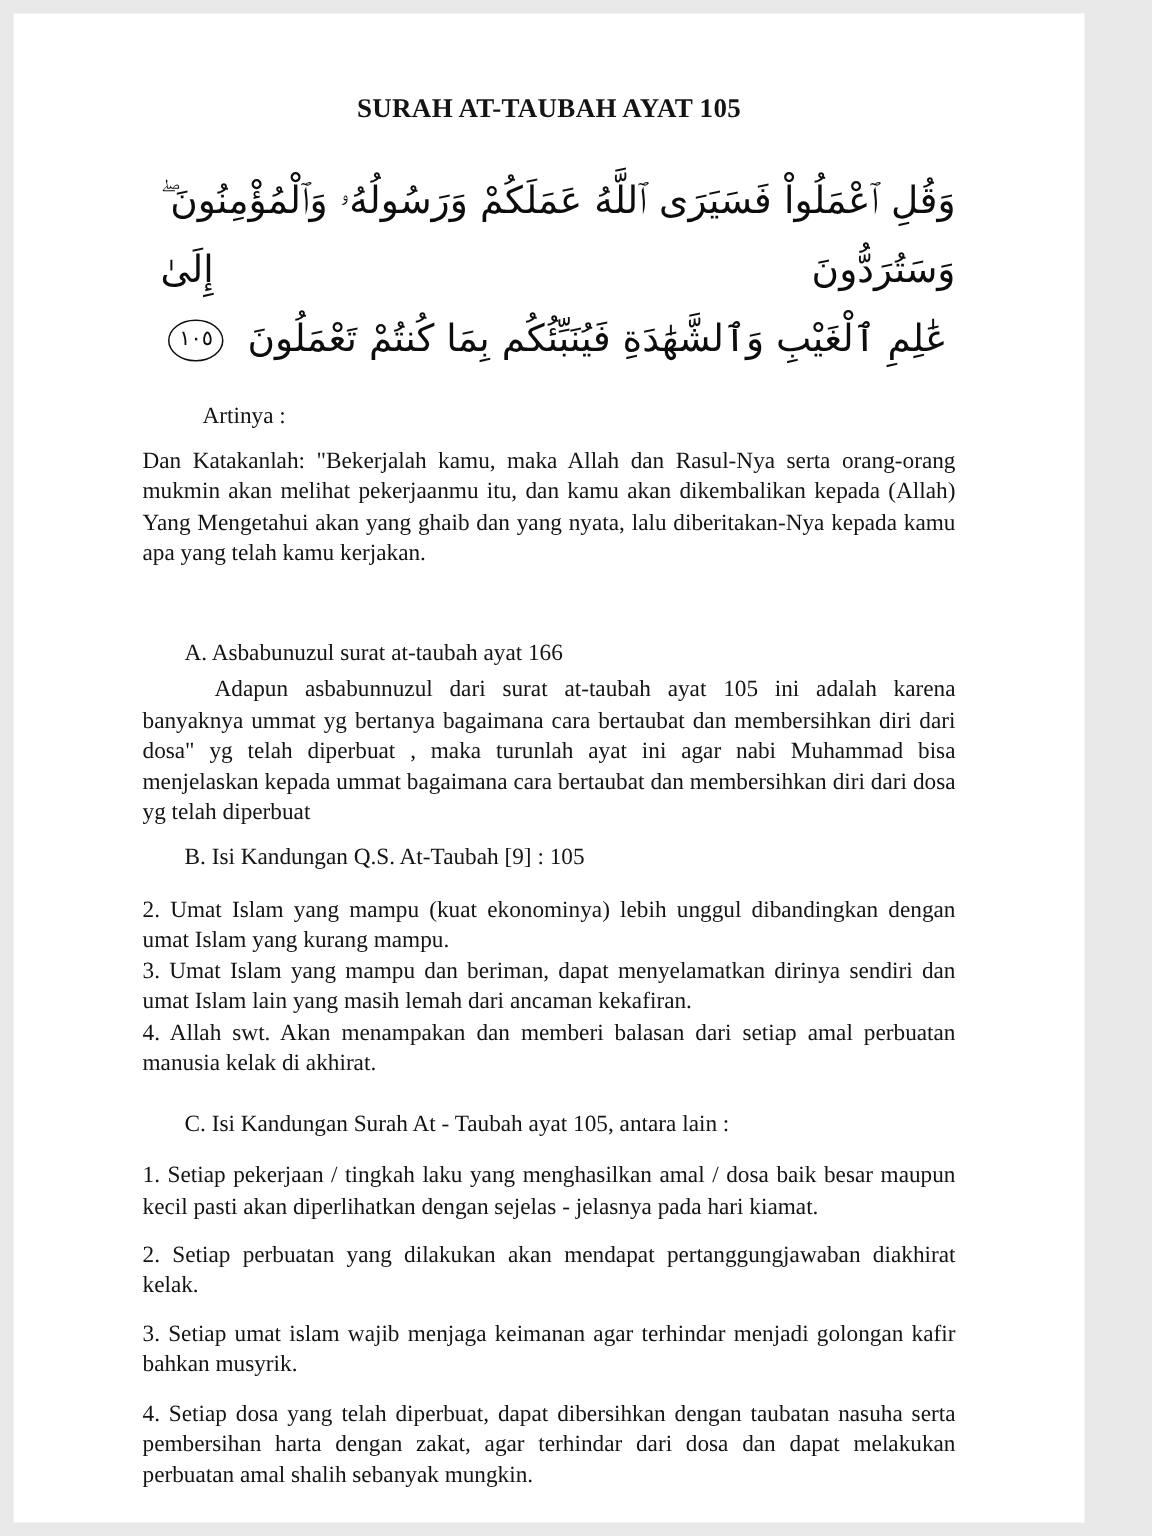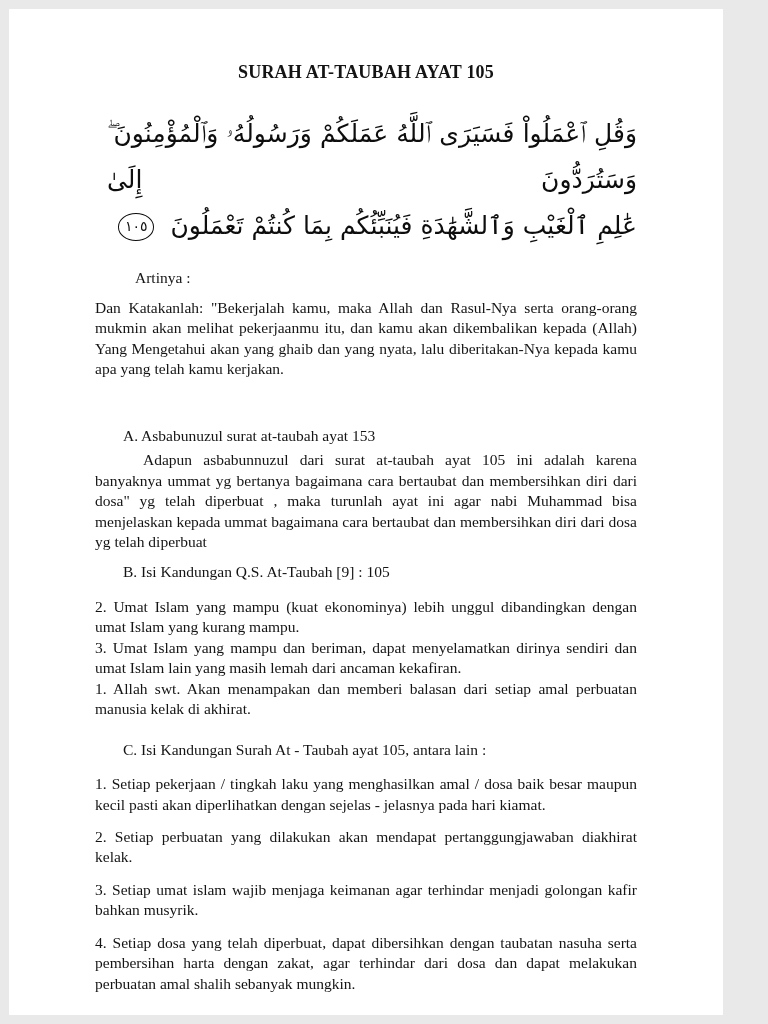--- a/index.html
+++ b/index.html
@@ -42,21 +42,21 @@
     line-height: 1.85;
     color: #0d0d0d;
     margin-bottom: 18px;
     margin-left: 12px;
   }
   .arabic .line1 {
     text-align: justify;
     text-align-last: justify;
   }
   .arabic .line2 {
-    text-align: right;
+    text-align: center;
     white-space: nowrap;
   }
   .ayah-mark {
     display: inline-block;
     border: 1.5px solid #0d0d0d;
     border-radius: 50%;
     font-size: 14px;
     line-height: 1;
     padding: 5px 6px 7px 6px;
     vertical-align: middle;
@@ -106,29 +106,29 @@
       <div class="line2">
         <span>عَٰلِمِ ٱلْغَيْبِ وَٱلشَّهَٰدَةِ فَيُنَبِّئُكُم بِمَا كُنتُمْ تَعْمَلُونَ</span>
         <span class="ayah-mark">١٠٥</span>
       </div>
     </div>
 
     <p class="artinya">Artinya :</p>
 
     <p class="body-text">Dan Katakanlah: "Bekerjalah kamu, maka Allah dan Rasul-Nya serta orang-orang mukmin akan melihat pekerjaanmu itu, dan kamu akan dikembalikan kepada (Allah) Yang Mengetahui akan yang ghaib dan yang nyata, lalu diberitakan-Nya kepada kamu apa yang telah kamu kerjakan.</p>
 
-    <p class="sec-heading" style="margin-top:46px">A.  Asbabunuzul surat at-taubah ayat 153</p>
+    <p class="sec-heading" style="margin-top:46px">A.  Asbabunuzul surat at-taubah ayat 166</p>
     <p class="body-text indent-first">Adapun asbabunnuzul dari surat at-taubah ayat 105 ini adalah karena banyaknya ummat yg bertanya bagaimana cara bertaubat dan membersihkan diri dari dosa" yg telah diperbuat , maka turunlah ayat ini agar nabi Muhammad bisa menjelaskan kepada ummat bagaimana cara bertaubat dan membersihkan diri dari dosa yg telah diperbuat</p>
 
     <p class="sec-heading tight">B. Isi Kandungan Q.S. At-Taubah [9] : 105</p>
 
     <div class="list-block">
       <p>2. Umat Islam yang mampu (kuat ekonominya) lebih unggul dibandingkan dengan umat Islam yang kurang mampu.</p>
       <p>3. Umat Islam yang mampu dan beriman, dapat menyelamatkan dirinya sendiri dan umat Islam lain yang masih lemah dari ancaman kekafiran.</p>
-      <p>1. Allah swt. Akan menampakan dan memberi balasan dari setiap amal perbuatan manusia kelak di akhirat.</p>
+      <p>4. Allah swt. Akan menampakan dan memberi balasan dari setiap amal perbuatan manusia kelak di akhirat.</p>
     </div>
 
     <p class="sec-heading tight" style="margin-top:20px">C. Isi Kandungan Surah At - Taubah ayat 105, antara lain :</p>
 
     <div class="list-block spaced">
       <p>1. Setiap pekerjaan / tingkah laku yang menghasilkan amal / dosa baik besar maupun kecil pasti akan diperlihatkan dengan sejelas - jelasnya pada hari kiamat.</p>
       <p>2. Setiap perbuatan yang dilakukan akan mendapat pertanggungjawaban diakhirat kelak.</p>
       <p>3. Setiap umat islam wajib menjaga keimanan agar terhindar menjadi golongan kafir bahkan musyrik.</p>
       <p>4. Setiap dosa yang telah diperbuat, dapat dibersihkan dengan taubatan nasuha serta pembersihan harta dengan zakat, agar terhindar dari dosa dan dapat melakukan perbuatan amal shalih sebanyak mungkin.</p>
     </div>

